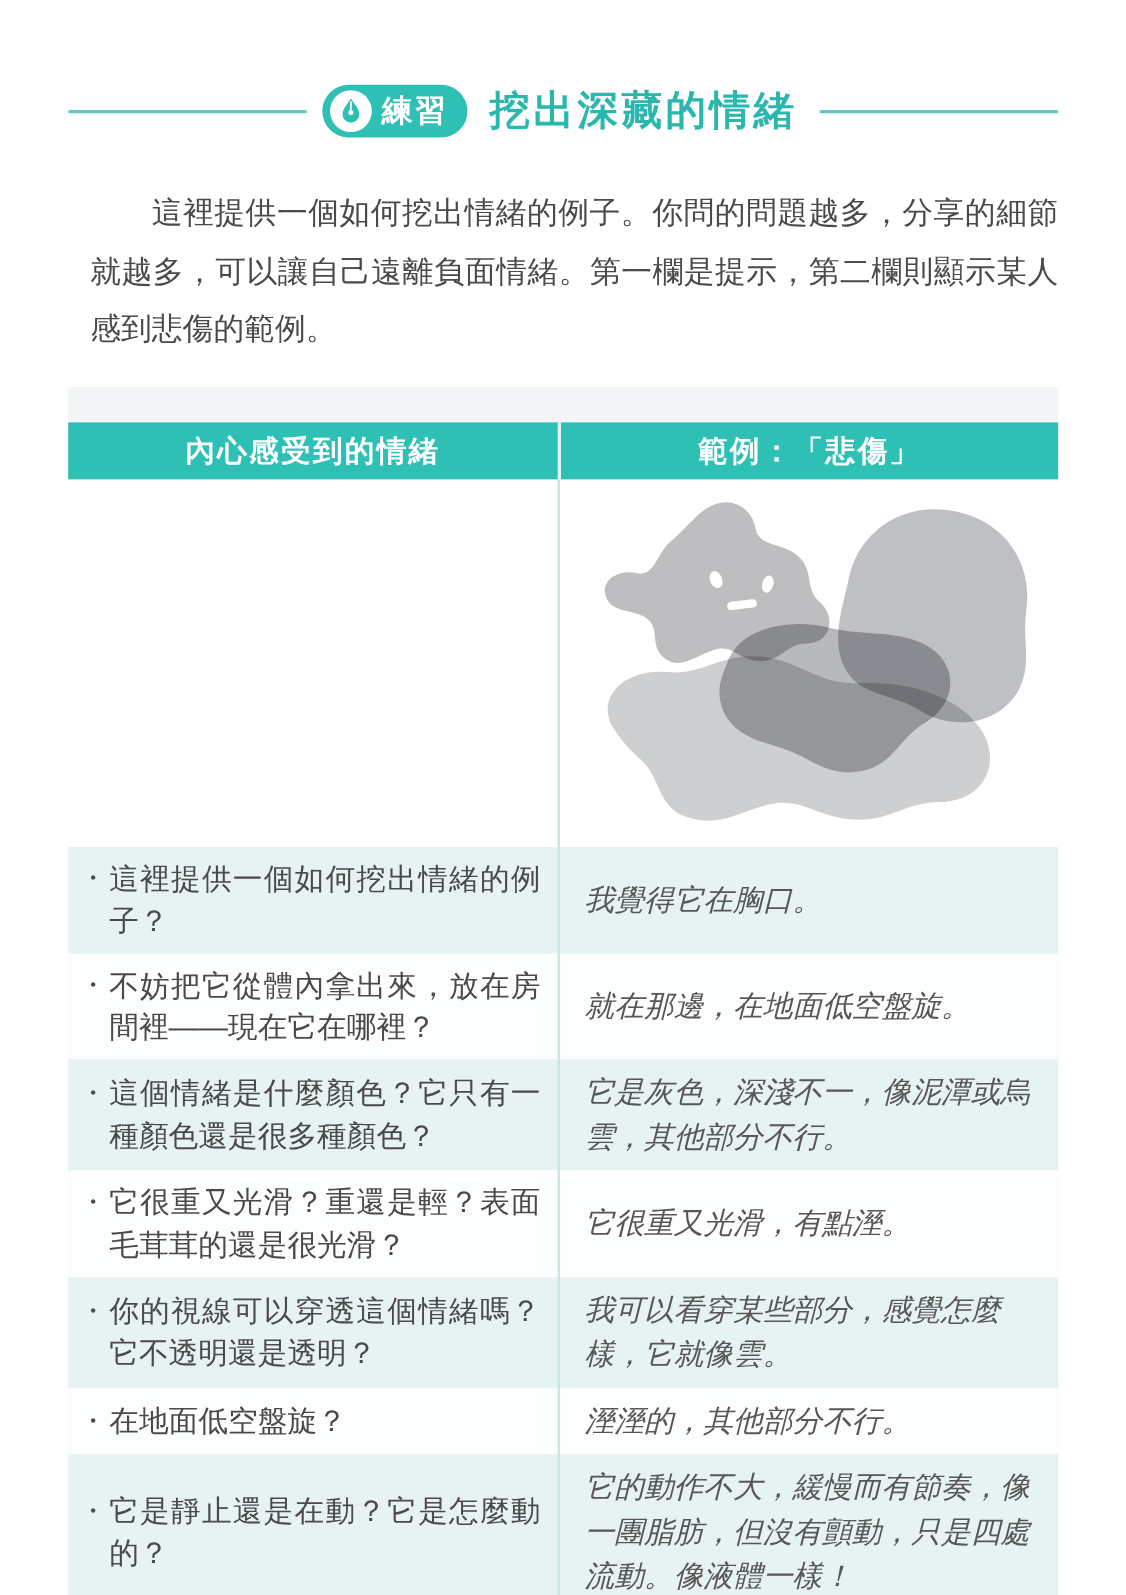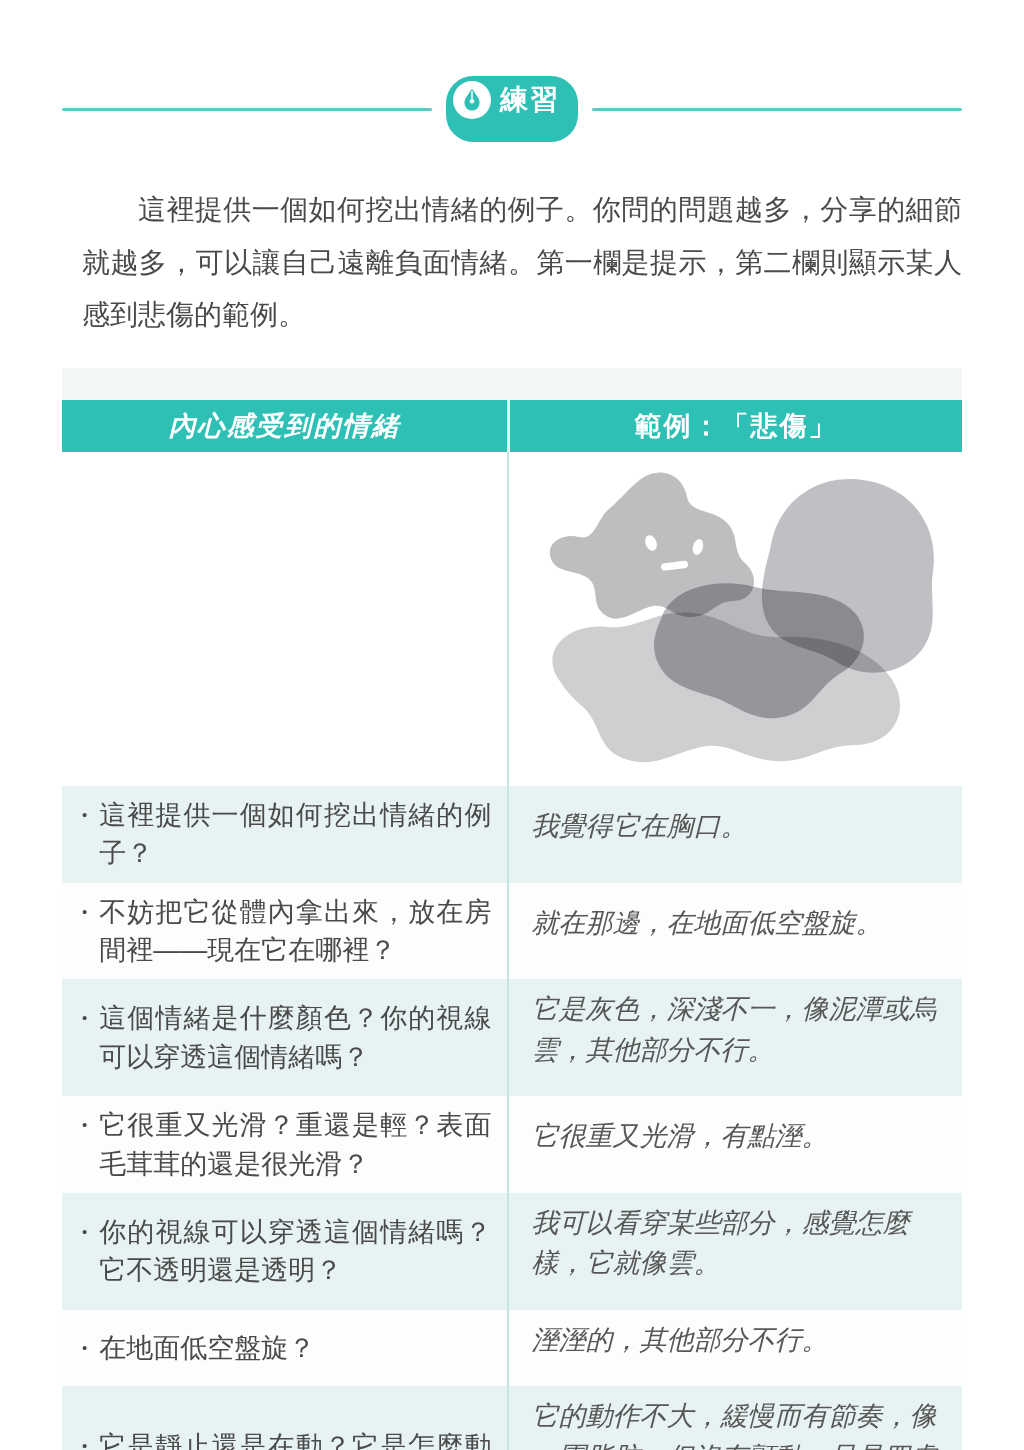--- a/index.html
+++ b/index.html
@@ -5,40 +5,40 @@
   * { margin:0; padding:0; box-sizing:border-box; }
   html,body { width:1024px; height:1450px; background:#ffffff; overflow:hidden;
     font-family:"Liberation Sans","DejaVu Sans",sans-serif; color:#4a4a4a; }
 
   .page { padding:0 62px; }
 
   
   .ex-header { display:flex; align-items:center; margin-top:76px; gap:14px; }
   .hline { flex:1 1 auto; height:3px; background:#5ecac1; border-radius:2px; }
   .badge { display:flex; align-items:flex-start; gap:9px; background:#2fc0b5;
-           border-radius:27px; padding:5px 18px 23px 7px; flex:0 0 auto; }
+           border-radius:27px; padding:5px 18px 5px 7px; flex:0 0 auto; }
   .badge-circle { width:38px; height:38px; border-radius:50%; background:#ffffff;
                   display:flex; align-items:center; justify-content:center; }
   .badge-label { color:#ffffff; font-size:28px; font-weight:bold; letter-spacing:2px; }
   .ex-title { color:#2ab7ad; font-size:37px; font-weight:bold; letter-spacing:3px;
               flex:0 0 auto; margin:0 6px; }
 
   
   .intro { margin-top:42px; font-size:28px; line-height:1.88; text-align:justify; }
   .intro p { text-indent:2em;margin-left:20px; }
 
   
   .table-wrap { margin-top:26px; background:#f2f6f6; padding:32px 0 26px; }
   table { width:100%; border-collapse:collapse; table-layout:fixed; }
   thead th { background:#2fc0b5; color:#ffffff; font-size:27px; font-weight:bold;
              height:52px; text-align:center; letter-spacing:2px; }
-  th.col-left { border-right:3px solid rgba(255,255,255,0.85);font-style:italic; }
+  th.col-left { border-right:3px solid rgba(255,255,255,0.85); }
   tbody td { vertical-align:middle; font-size:27px; }
   td.q-cell { border-right:2px solid #c3e6e2; padding:10px 16px 10px 20px; }
-  td.a-cell { padding:10px 14px 26px 22px; font-style:italic; color:#575757; }
+  td.a-cell { padding:10px 14px 10px 22px; font-style:italic; color:#575757; }
   tr.row-teal  td { background:#e7f3f2; }
   tr.row-white td { background:#fcfefe; }
   tr.row-blob  td { background:#ffffff; height:334px; vertical-align:middle; }
   .q { display:flex; gap:12px; line-height:1.42; }
   .bullet { flex:0 0 auto; font-size:15px; line-height:38px; color:#4a4a4a; }
   .q-text { flex:1 1 auto; text-align:justify; }
   .answer { line-height:1.5; }
   .blob-svg { display:block; margin:0 auto; }
 </style>
 </head>
@@ -51,20 +51,21 @@
     <div class="badge">
       <div class="badge-circle">
         <svg width="26" height="26" viewBox="0 0 24 24">
           <path d="M12 1.5 L16.6 8.2 C18.2 10.4 19 12.6 19 14.8 A7 7 0 0 1 5 14.8 C5 12.6 5.8 10.4 7.4 8.2 Z" fill="#2fc0b5"></path>
           <circle cx="12" cy="13.2" r="2.1" fill="#ffffff"></circle>
           <rect x="11.3" y="3.6" width="1.4" height="7.6" rx="0.7" fill="#ffffff"></rect>
         </svg>
       </div>
       <span class="badge-label">練習</span>
     </div>
+    <div class="ex-title">挖出深藏的情緒</div>
     <div class="hline"></div>
   </div>
 
   <div class="intro">
     <p>這裡提供一個如何挖出情緒的例子。你問的問題越多，分享的細節就越多，可以讓自己遠離負面情緒。第一欄是提示，第二欄則顯示某人感到悲傷的範例。</p>
   </div>
 
   <div class="table-wrap">
     <table>
       <colgroup>
@@ -119,21 +120,21 @@
           </td>
           <td class="a-cell">
               <div class="answer">就在那邊，在地面低空盤旋。</div>
             </td>
         </tr>
 
         <tr class="row-teal" style="height:88px">
           <td class="q-cell">
             <div class="q">
                 <span class="bullet">•</span>
-                <span class="q-text">這個情緒是什麼顏色？你的視線可以穿透這個情緒嗎？</span>
+                <span class="q-text">這個情緒是什麼顏色？它只有一種顏色還是很多種顏色？</span>
               </div>
           </td>
           <td class="a-cell">
               <div class="answer">它是灰色，深淺不一，像泥潭或烏雲，其他部分不行。</div>
             </td>
         </tr>
 
         <tr class="row-white" style="height:88px">
           <td class="q-cell">
             <div class="q">

